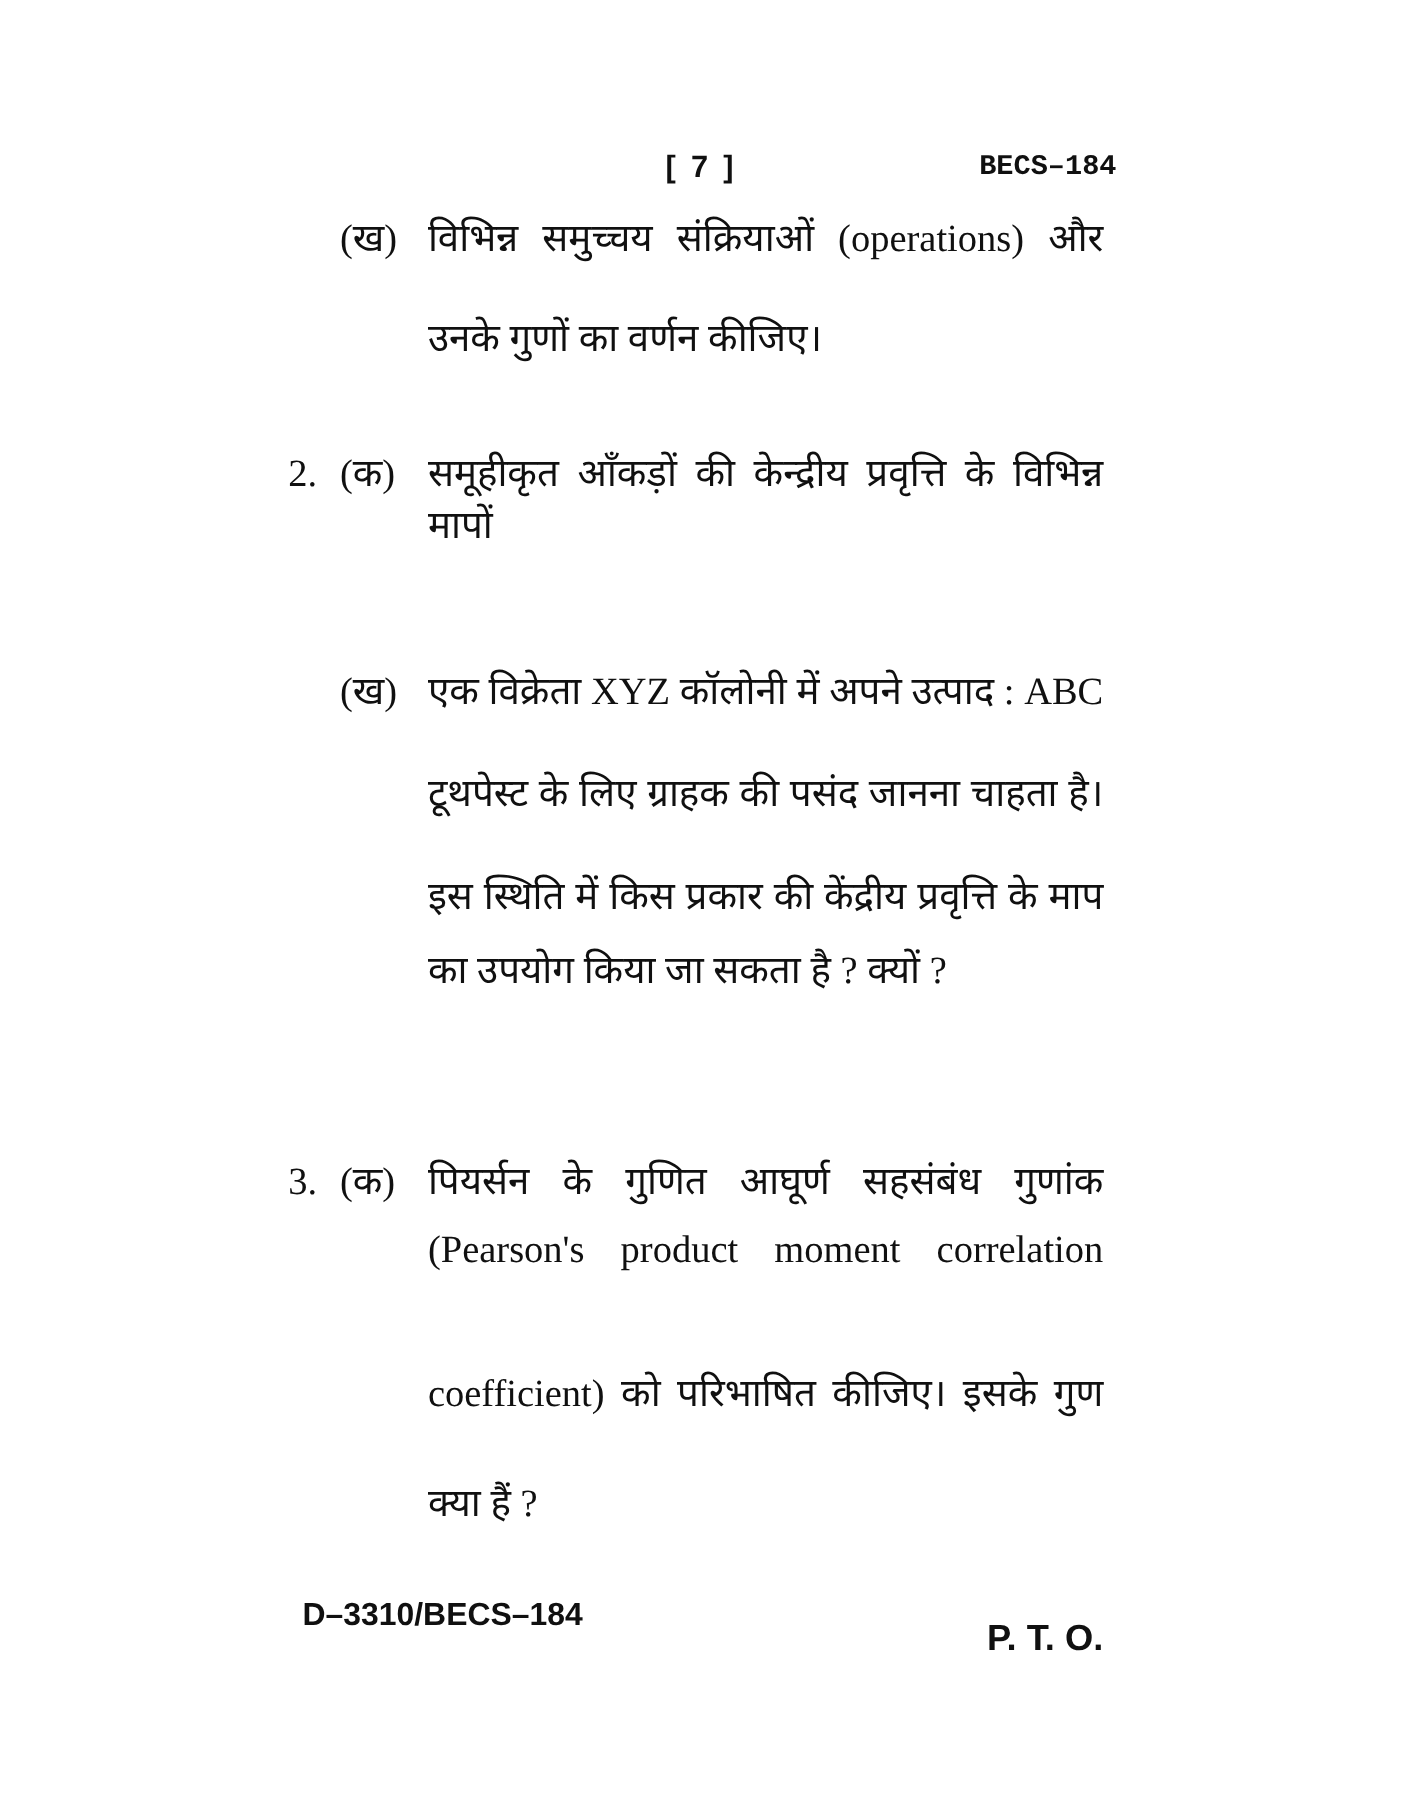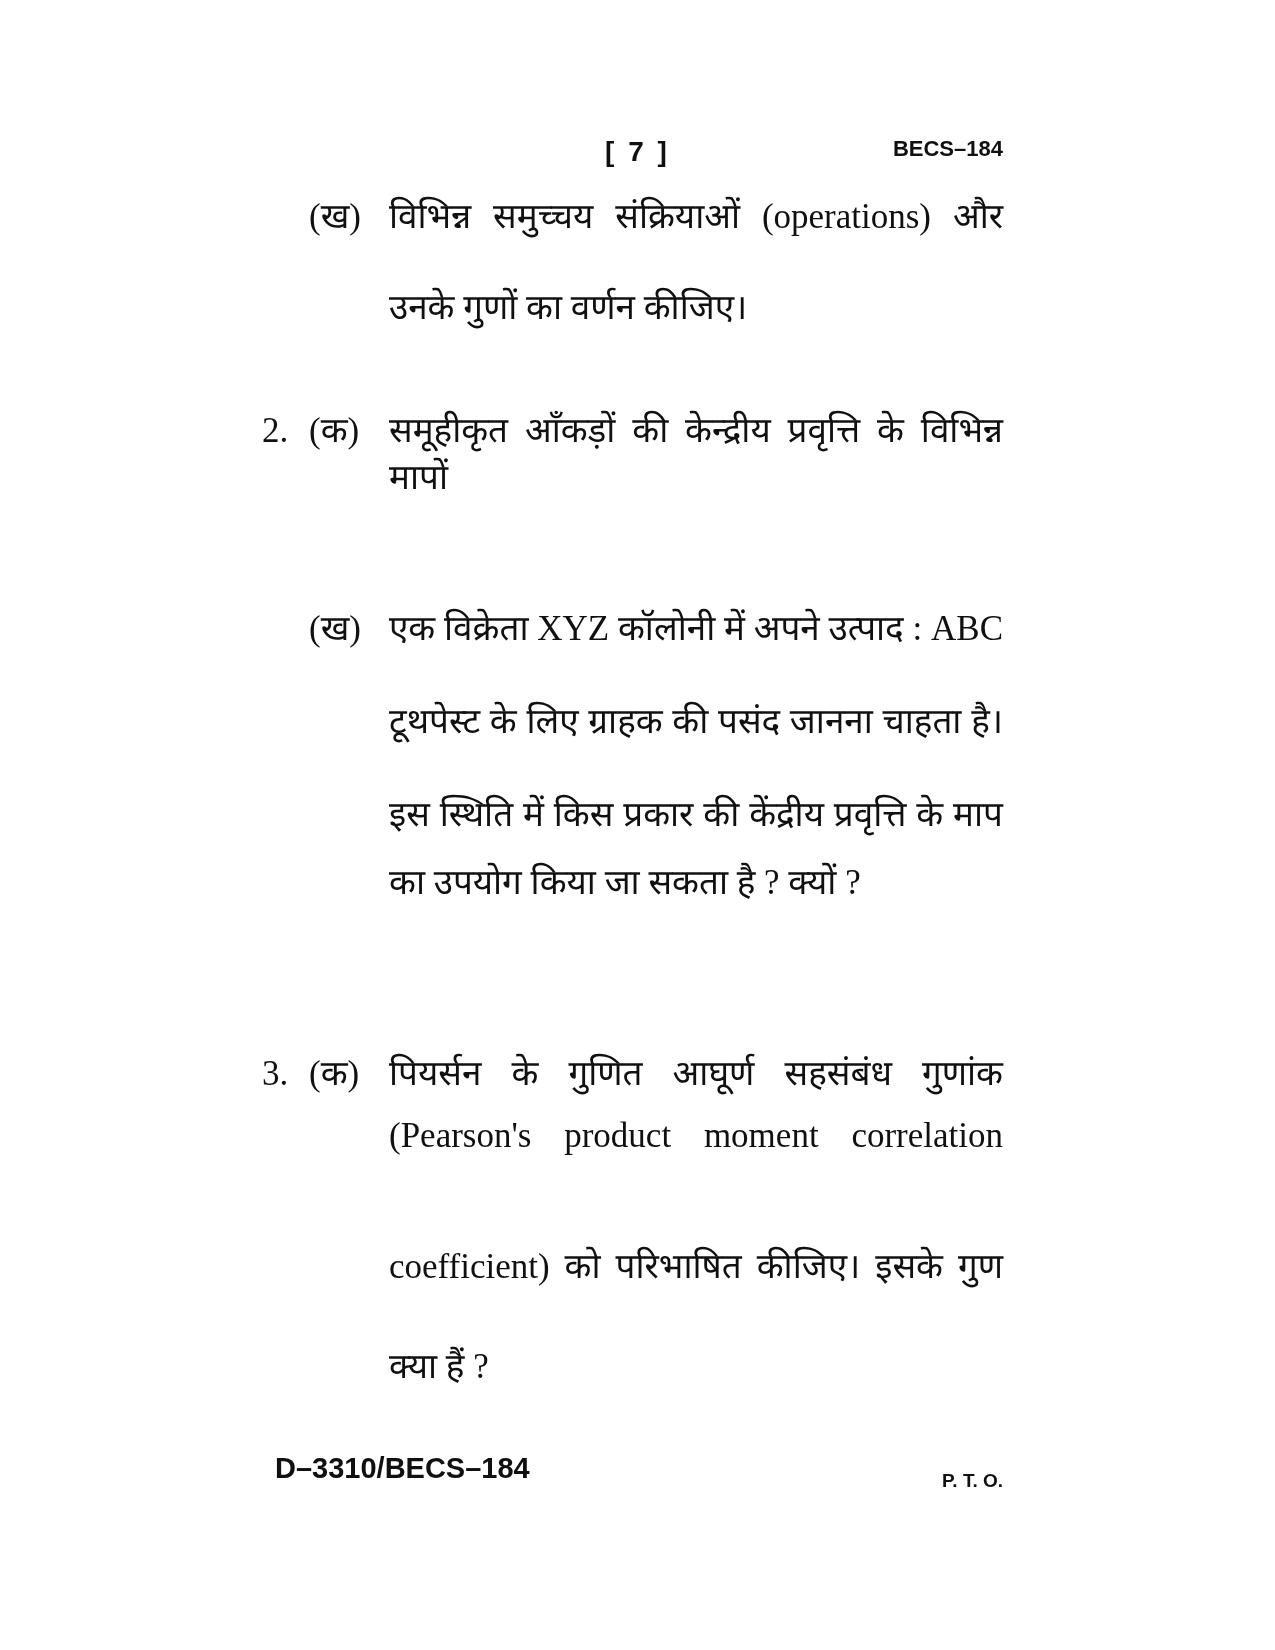--- a/index.html
+++ b/index.html
@@ -18,24 +18,24 @@
     position: absolute;
     top: 136px; left: 585px; width: 105px;
     text-align: center;
     font-family: "Liberation Sans", "DejaVu Sans", sans-serif;
     font-weight: bold;
     font-size: 28px;
     letter-spacing: 3px;
   }
   .hdr-code {
     position: absolute;
-    top: 136px; right: 272px;
-    font-family: Liberation Sans, sans-serif;
+    top: 136px; right: 260px;
+    font-family: Liberation Mono, monospace;
     font-weight: bold;
-    font-size: 22px;
+    font-size: 26px;
   }
   
   .line {
     position: absolute;
     left: 375px;
     width: 628px;
     font-size: 35px;
     line-height: 1.35;
     white-space: nowrap;
   }
@@ -62,21 +62,21 @@
     top: 1452px; left: 275px;
     font-family: "Liberation Sans", "DejaVu Sans", sans-serif;
     font-weight: bold;
     font-size: 29px;
   }
   .ftr-right {
     position: absolute;
     top: 1470px; right: 272px;
     font-family: "Liberation Sans", "DejaVu Sans", sans-serif;
     font-weight: bold;
-    font-size: 19px;
+    font-size: 33px;
   }
 </style>
 </head>
 <body>
 
 <div class="page">
 
   <div class="hdr-num">[ 7 ]</div>
   <div class="hdr-code">BECS–184</div>
 

